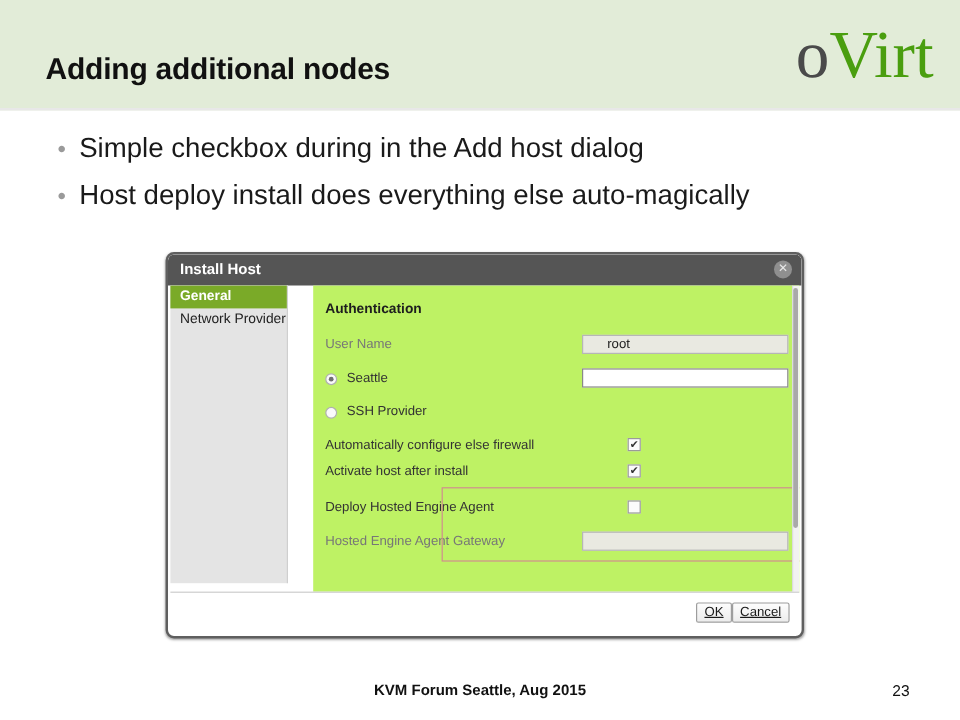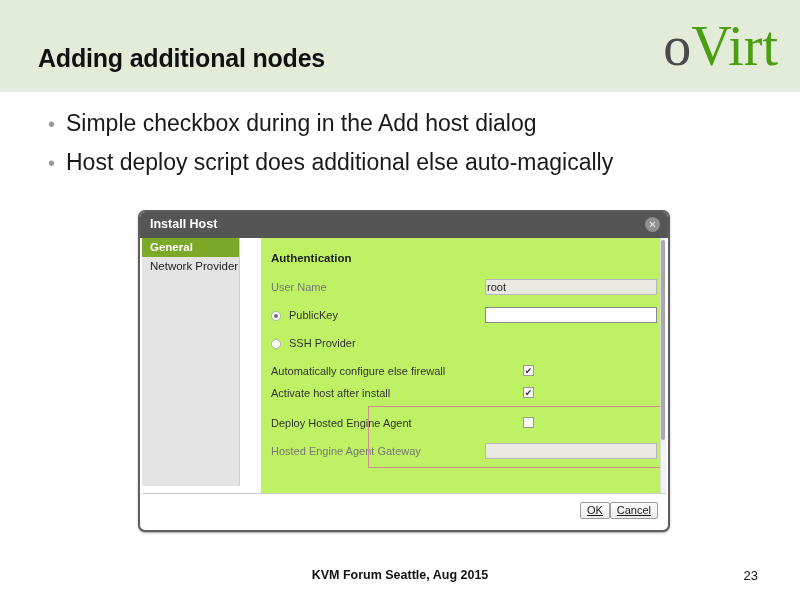--- a/index.html
+++ b/index.html
@@ -237,21 +237,21 @@
     left: 214px;
     top: -1px;
     width: 172px;
     height: 16px;
     background: #ffffff;
     border: 1px solid #898989;
     box-sizing: border-box;
     font-size: 11px;
     color: #111111;
     line-height: 14px;
-    padding-left: 1px;
+    padding-left: 20px;
     overflow: hidden;
     white-space: nowrap;
   }
   .text-input.disabled {
     background: #e9e9e1;
     border: 1px solid #b6b6b6;
     color: #222222;
   }
   .checkbox {
     position: absolute;
@@ -336,21 +336,21 @@
   <div id="ovirt-logo"><span class="lg-o">o</span><span class="lg-virt">Virt</span></div>
 </div>
 
 <div id="bullet-list">
   <div class="bullet-row">
     <span class="bullet-dot">•</span>
     <span class="bullet-text">Simple checkbox during in the Add host dialog</span>
   </div>
   <div class="bullet-row">
     <span class="bullet-dot">•</span>
-    <span class="bullet-text">Host deploy script does additional else auto-magically</span>
+    <span class="bullet-text">Host deploy install does everything else auto-magically</span>
   </div>
 </div>
 
 <div id="dialog-shot">
 
   <div id="dialog-titlebar">
     <div id="dialog-title-text">Install Host</div>
     <div id="dialog-close-icon">✕</div>
   </div>
 
@@ -363,21 +363,21 @@
 
     <div id="section-heading">Authentication</div>
 
     <div class="form-row" style="top:42px;">
       <span class="form-label">User Name</span>
       <span class="text-input disabled">root</span>
     </div>
 
     <div class="form-row" style="top:70px;">
       <span class="radio checked"></span>
-      <span class="radio-label">PublicKey</span>
+      <span class="radio-label">Seattle</span>
       <span class="text-input"></span>
     </div>
 
     <div class="form-row" style="top:98px;">
       <span class="radio"></span>
       <span class="radio-label">SSH Provider</span>
     </div>
 
     <div class="form-row" style="top:126px;">
       <span class="form-label dark">Automatically configure else firewall</span>

